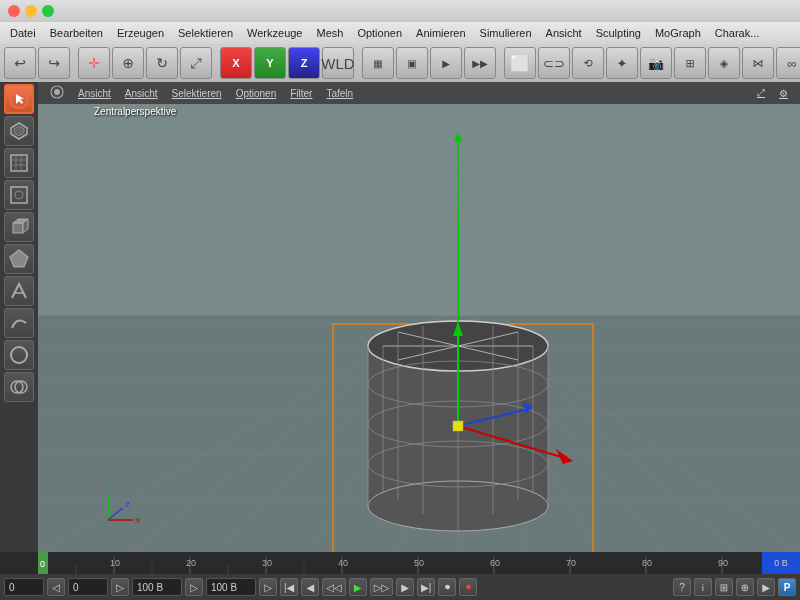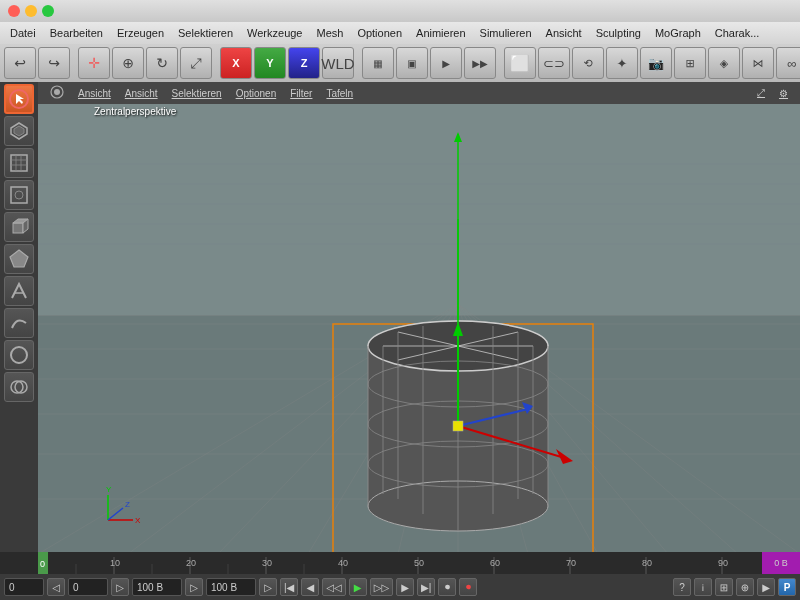--- a/index.html
+++ b/index.html
@@ -387,21 +387,21 @@
       <text x="680" y="14" fill="#aaa" font-size="9">90</text>
       <line x1="752" y1="5" x2="752" y2="22" stroke="#666" stroke-width="0.8"></line>
       <text x="745" y="14" fill="#aaa" font-size="9">100</text>
 
       <line x1="38" y1="12" x2="38" y2="22" stroke="#555" stroke-width="0.5"></line>
       <line x1="114" y1="12" x2="114" y2="22" stroke="#555" stroke-width="0.5"></line>
       <line x1="190" y1="12" x2="190" y2="22" stroke="#555" stroke-width="0.5"></line>
       <line x1="266" y1="12" x2="266" y2="22" stroke="#555" stroke-width="0.5"></line>
     </svg>
   </div>
-  <div style="width:38px;background:#a21caf;height:22px;display:flex;align-items:center;justify-content:center;font-size:9px;color:#ccc;">0 B</div>
+  <div style="width:38px;background:#1d4ed8;height:22px;display:flex;align-items:center;justify-content:center;font-size:9px;color:#ccc;">0 B</div>
 </div>
 
 <div id="bottom-bar">
   <div class="bottom-field">0</div>
   <div class="bottom-btn">◁</div>
   <div class="bottom-field">0</div>
   <div class="bottom-btn">▷</div>
   <div class="bottom-field" style="min-width:50px;">100 B</div>
   <div class="bottom-btn">▷</div>
   <div class="bottom-field" style="min-width:50px;">100 B</div>

